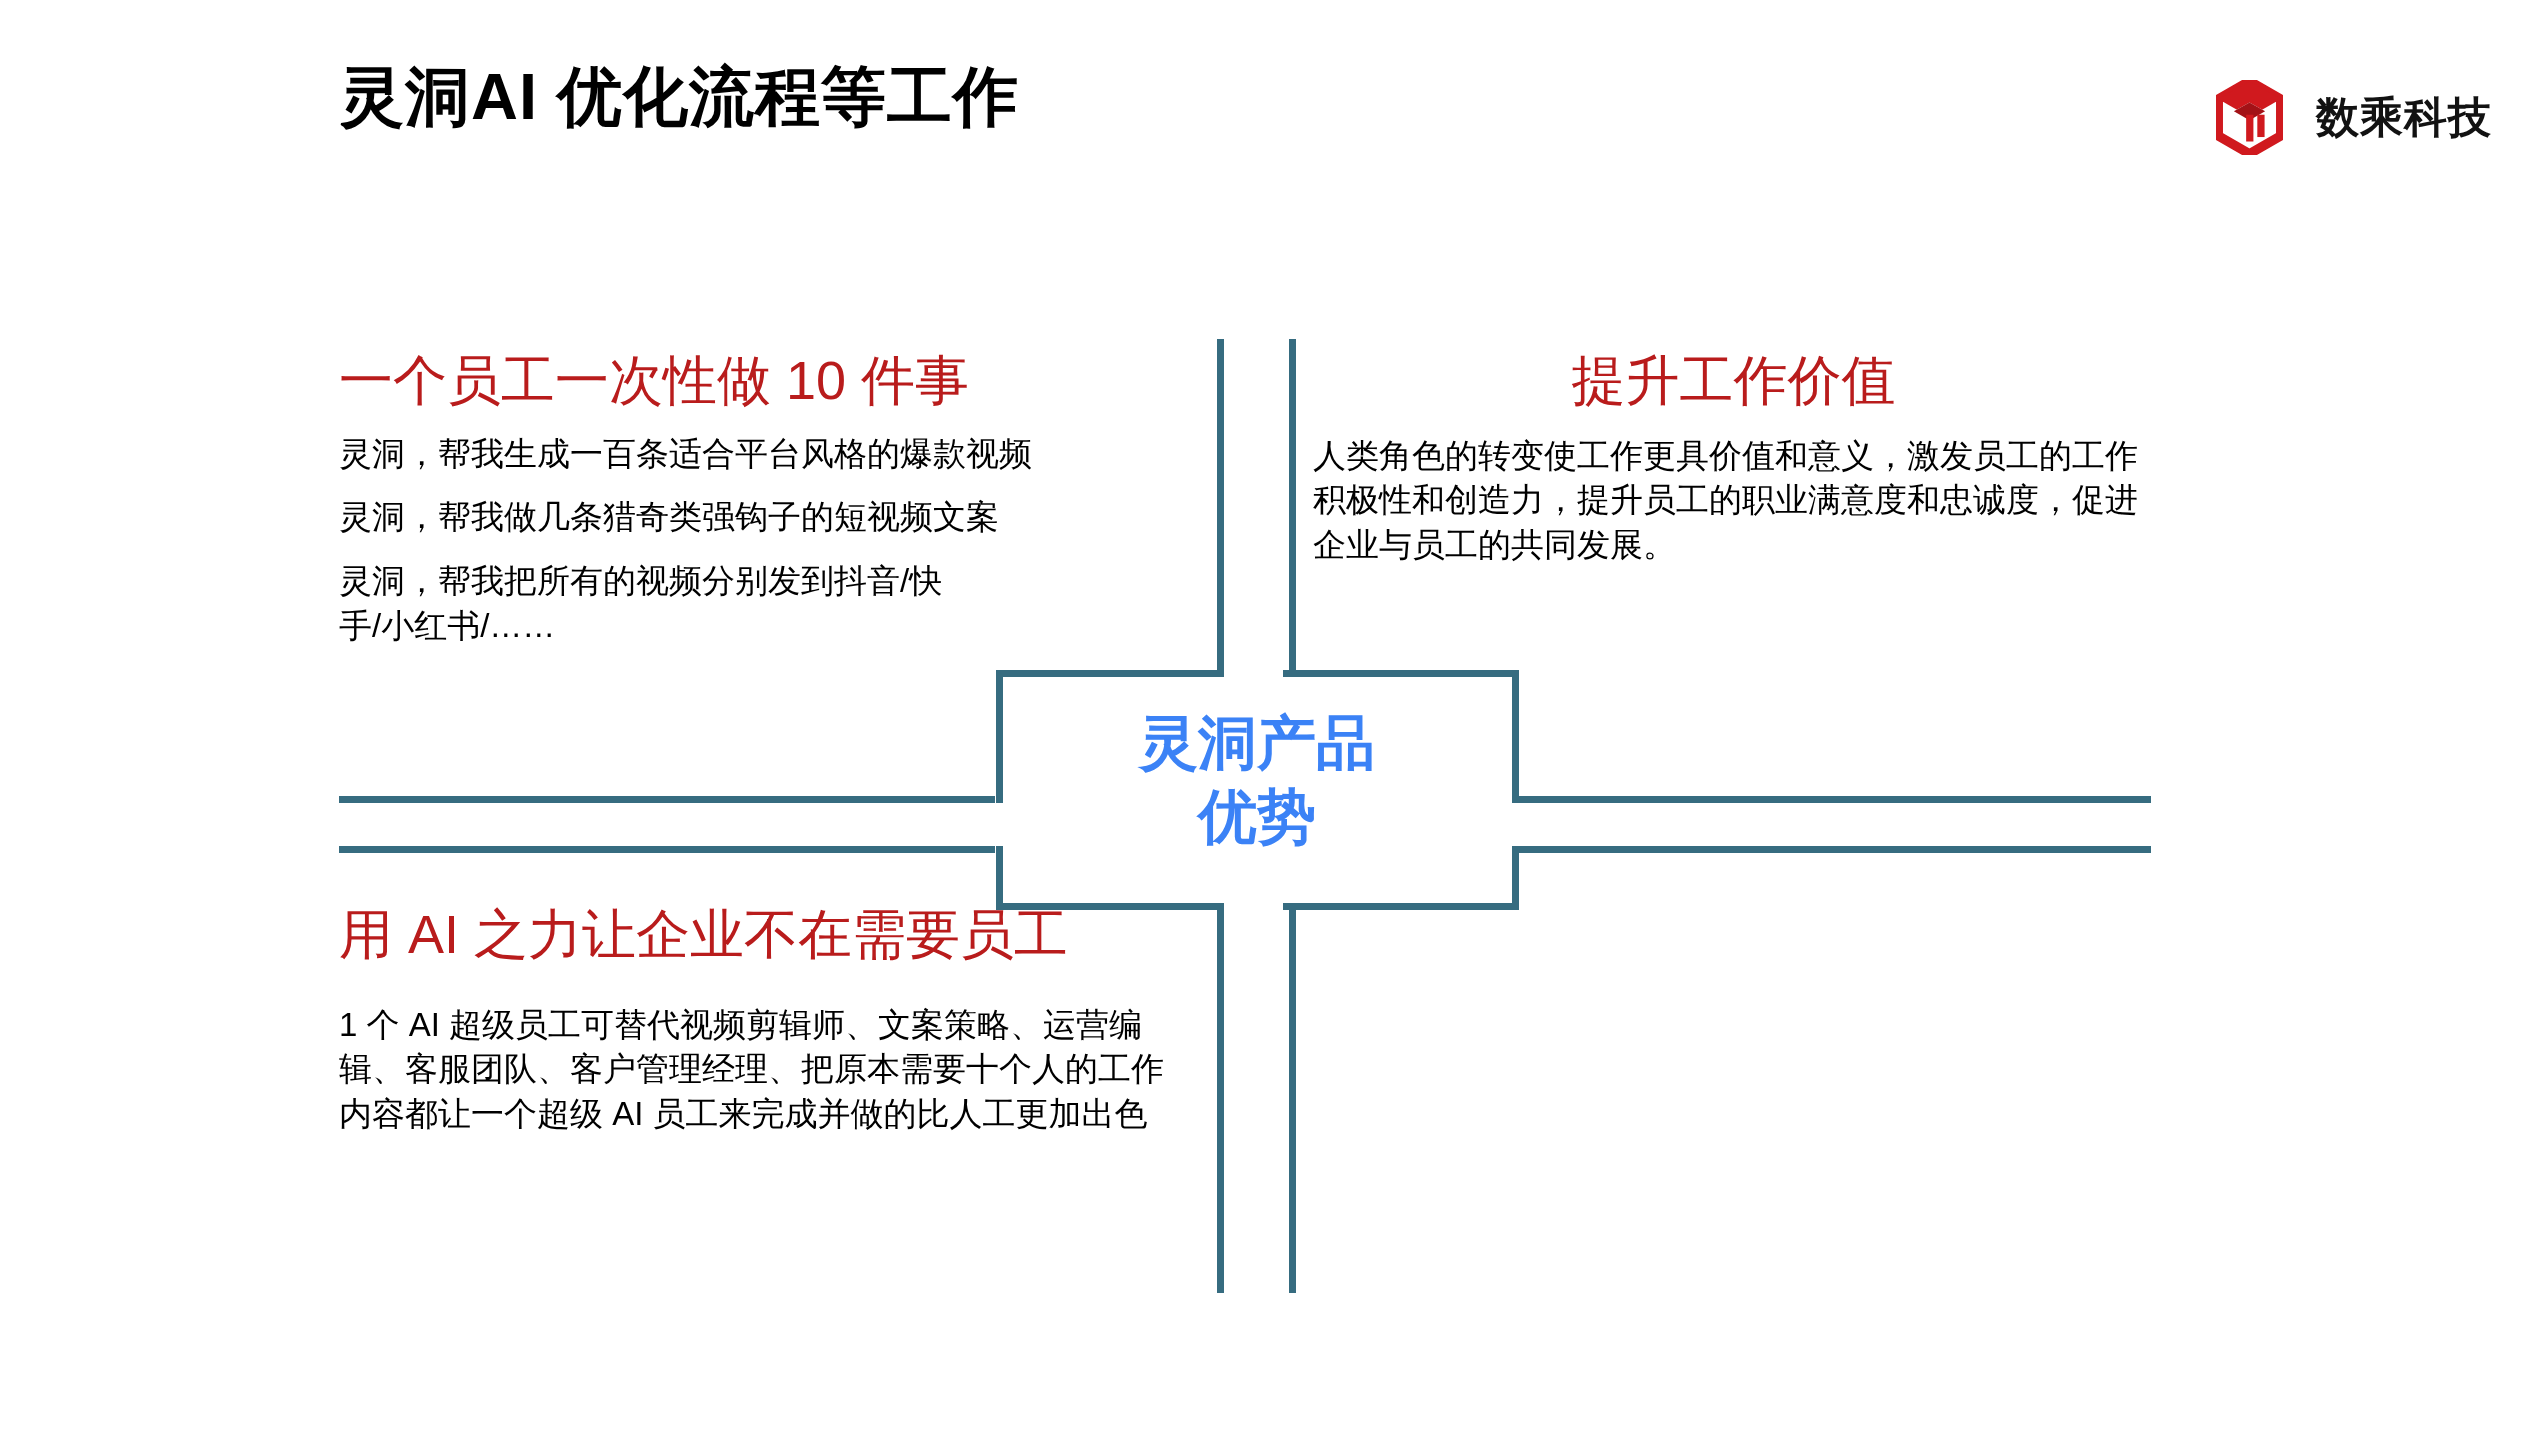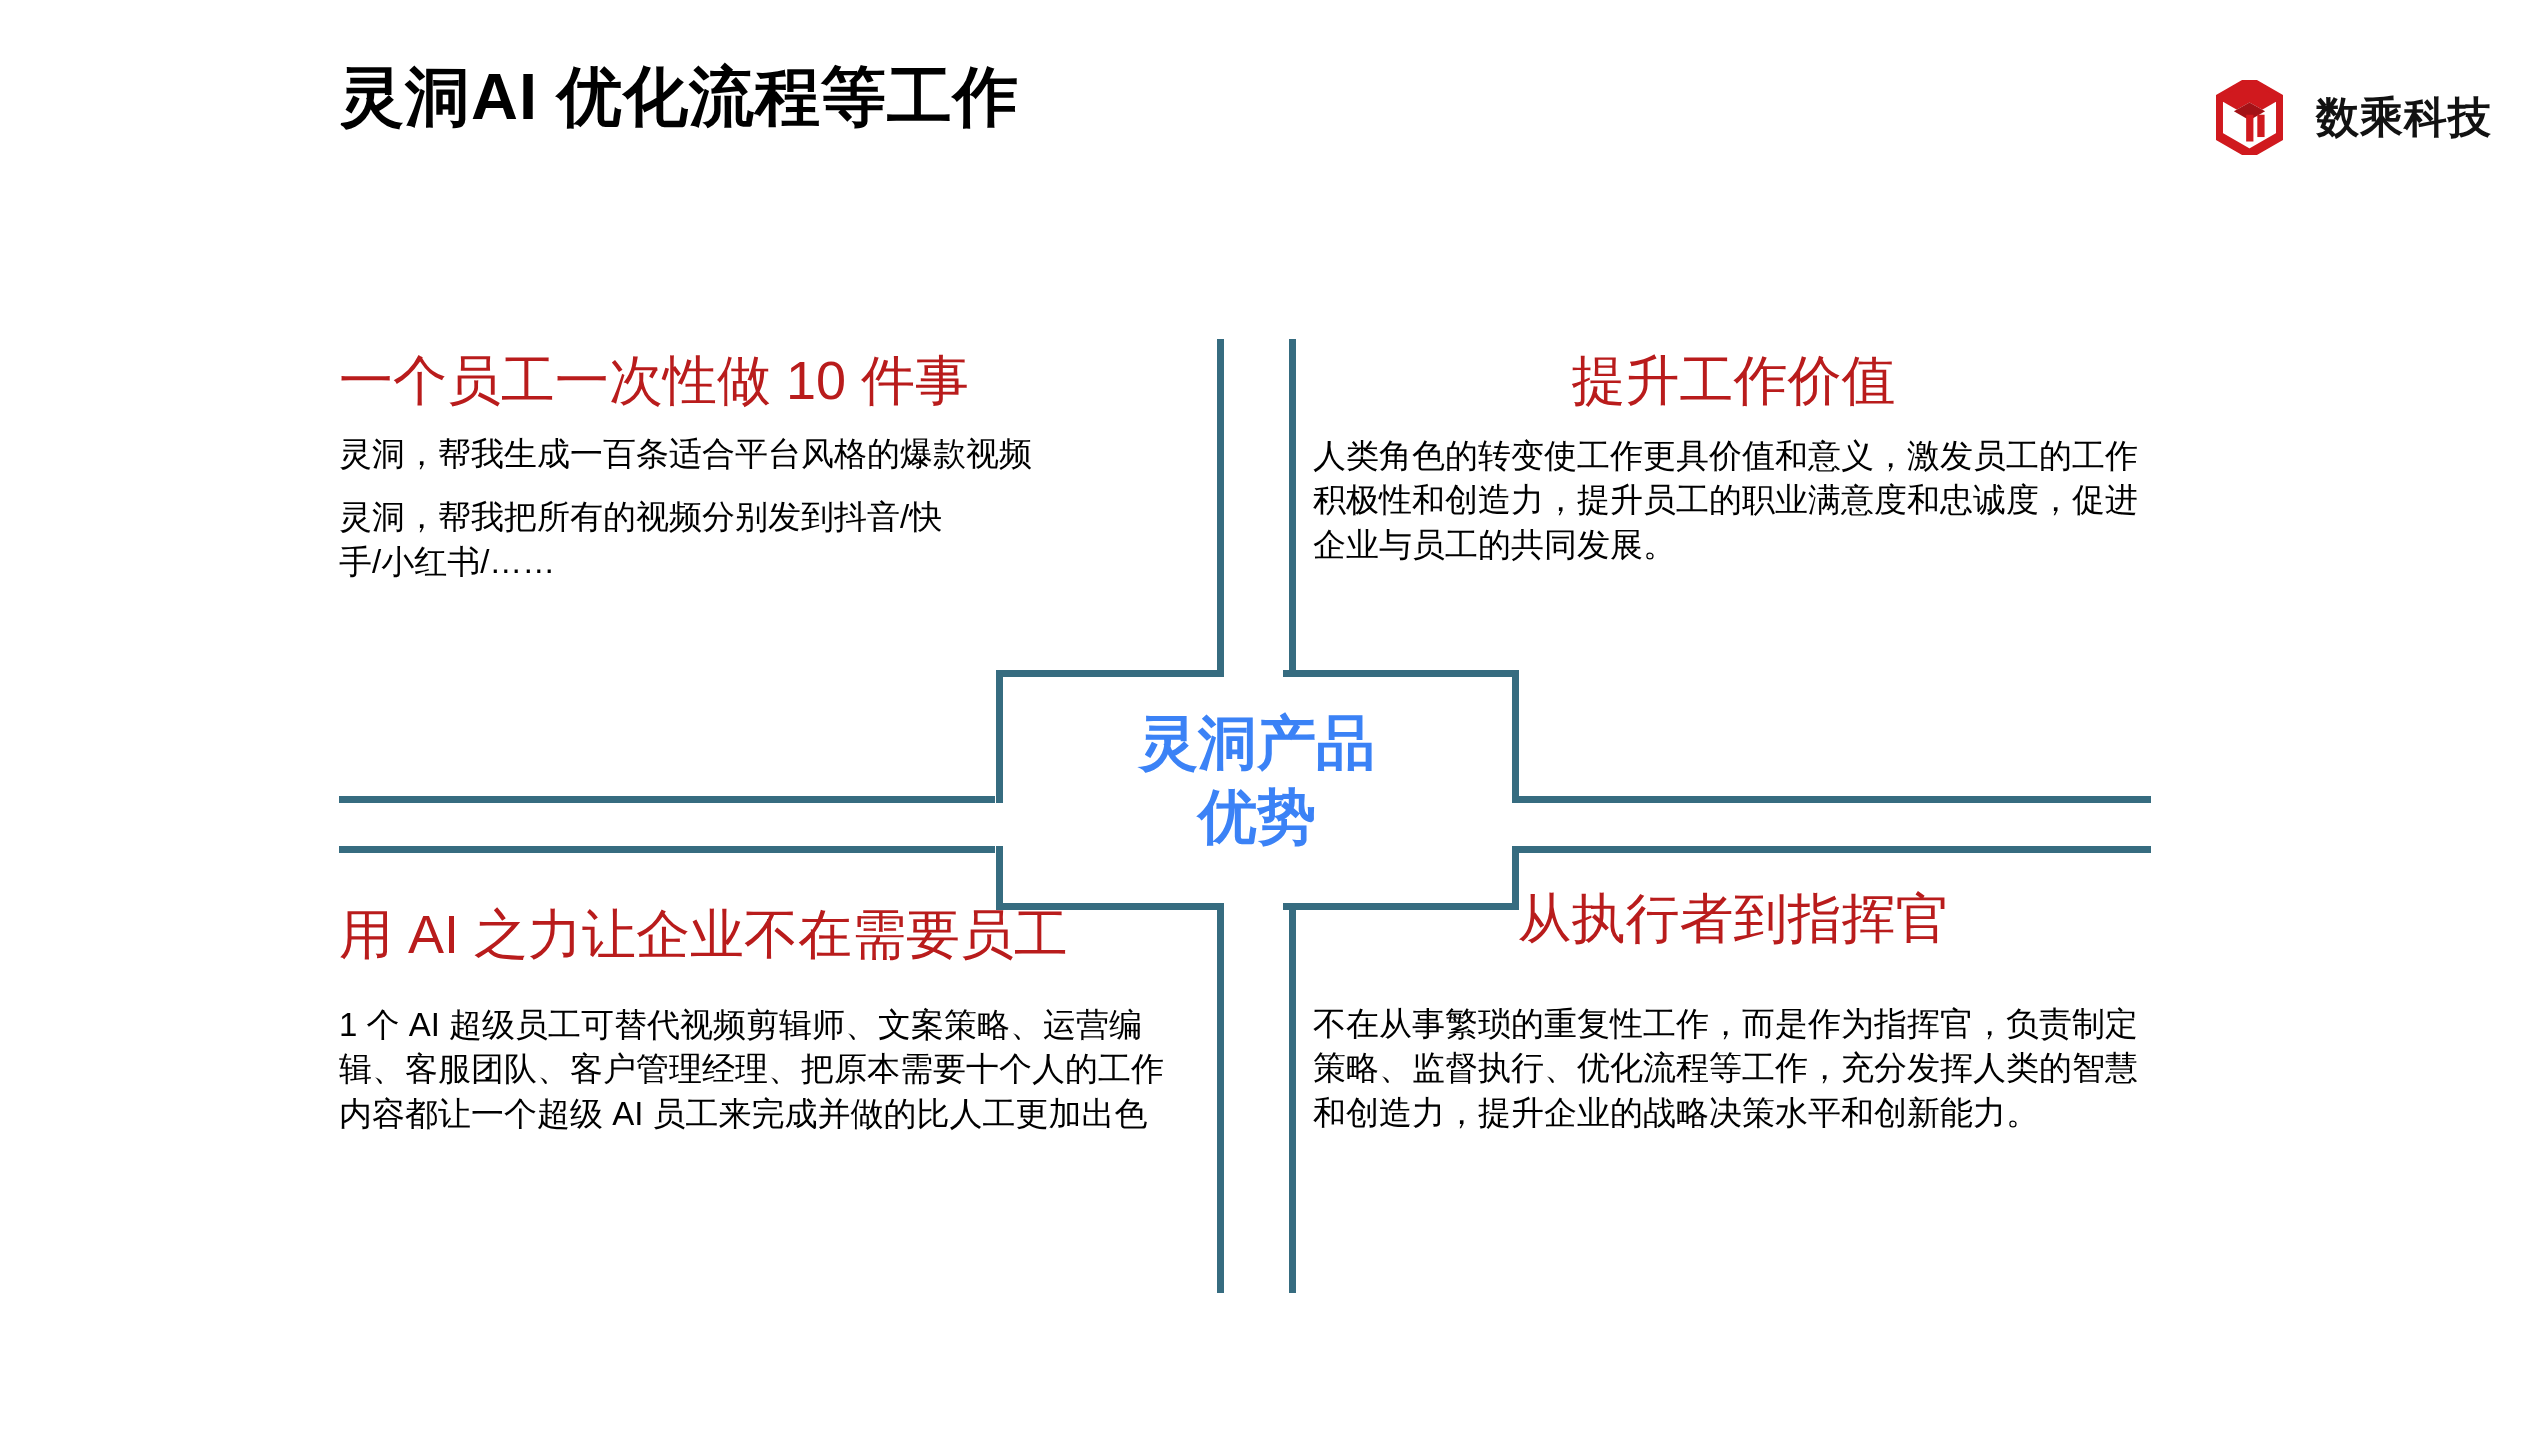--- a/index.html
+++ b/index.html
@@ -177,32 +177,29 @@
   <div class="rule c-right-down"></div>
 
   <div class="center-label">
     <div>灵洞产品</div>
     <div>优势</div>
   </div>
 
   <div class="quad quad-tl">
     <h2 class="quad-heading">一个员工一次性做 10 件事</h2>
     <p class="quad-body">灵洞，帮我生成一百条适合平台风格的爆款视频</p>
+    <p class="quad-body">灵洞，帮我做几条猎奇类强钩子的短视频文案</p>
     <p class="quad-body narrow">灵洞，帮我把所有的视频分别发到抖音/快手/小红书/……</p>
   </div>
 
   <div class="quad quad-tr">
     <h2 class="quad-heading is-centered">提升工作价值</h2>
     <p class="quad-body">人类角色的转变使工作更具价值和意义，激发员工的工作积极性和创造力，提升员工的职业满意度和忠诚度，促进企业与员工的共同发展。</p>
   </div>
 
   <div class="quad quad-bl">
     <h2 class="quad-heading">用 AI 之力让企业不在需要员工</h2>
     <p class="quad-body">1 个 AI 超级员工可替代视频剪辑师、文案策略、运营编辑、客服团队、客户管理经理、把原本需要十个人的工作内容都让一个超级 AI 员工来完成并做的比人工更加出色</p>
   </div>
 
-  <div class="quad quad-br">
-    <h2 class="quad-heading is-centered">从执行者到指挥官</h2>
-    <p class="quad-body">不在从事繁琐的重复性工作，而是作为指挥官，负责制定策略、监督执行、优化流程等工作，充分发挥人类的智慧和创造力，提升企业的战略决策水平和创新能力。</p>
-  </div>
 
 </div>
 
 
 </body></html>

